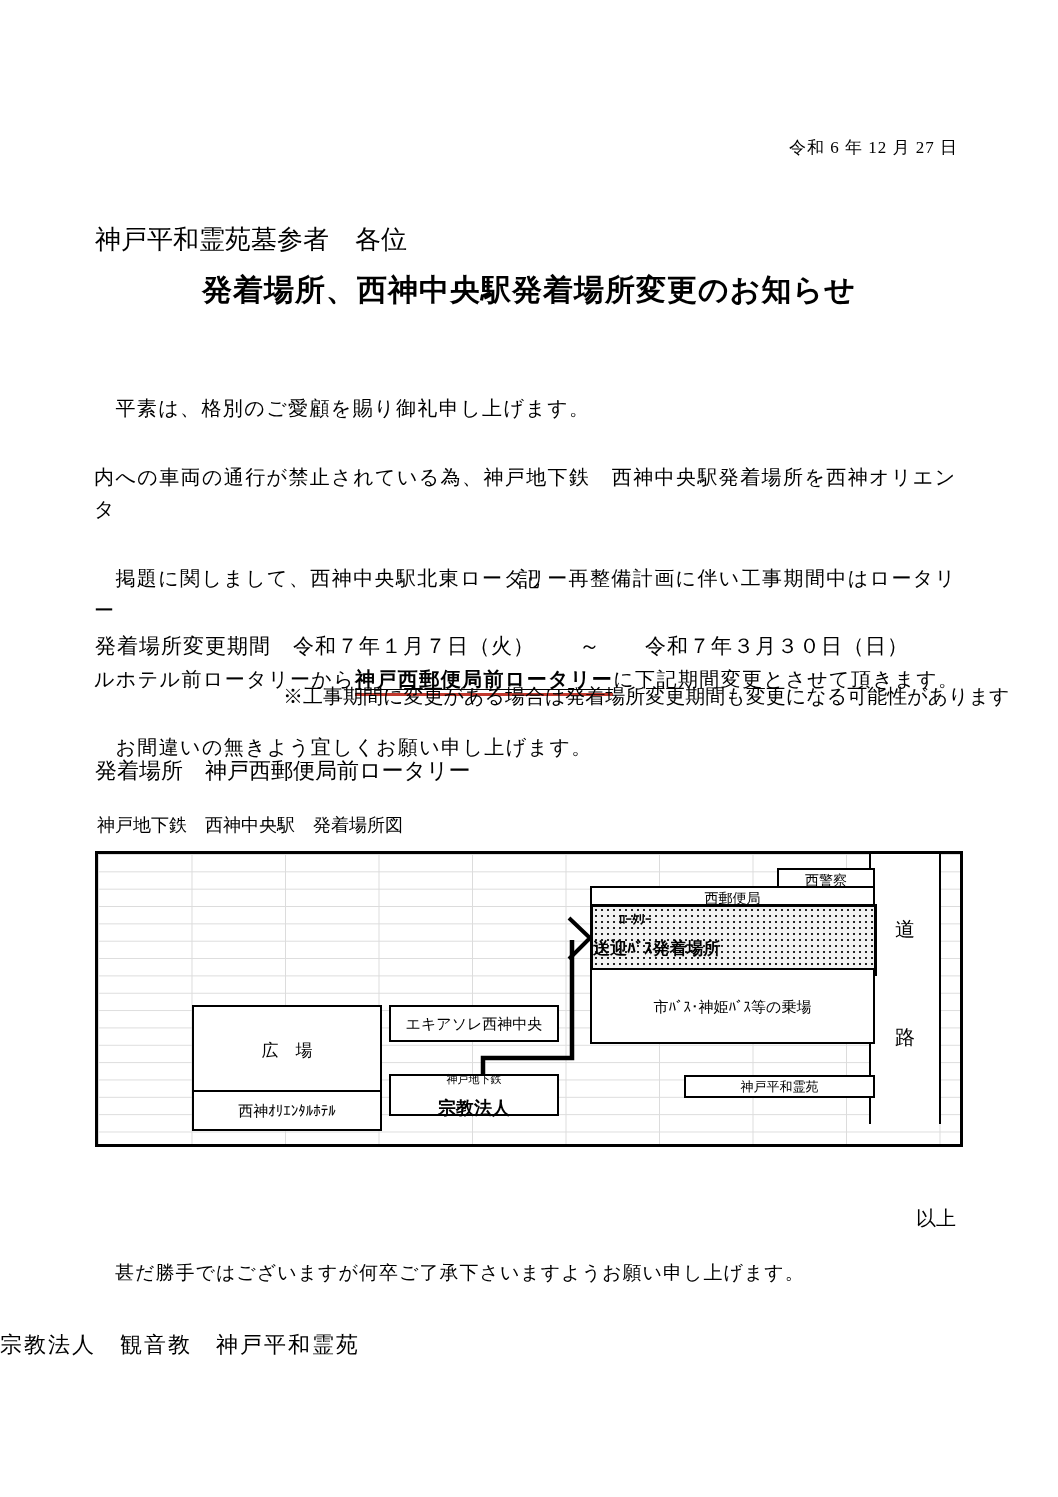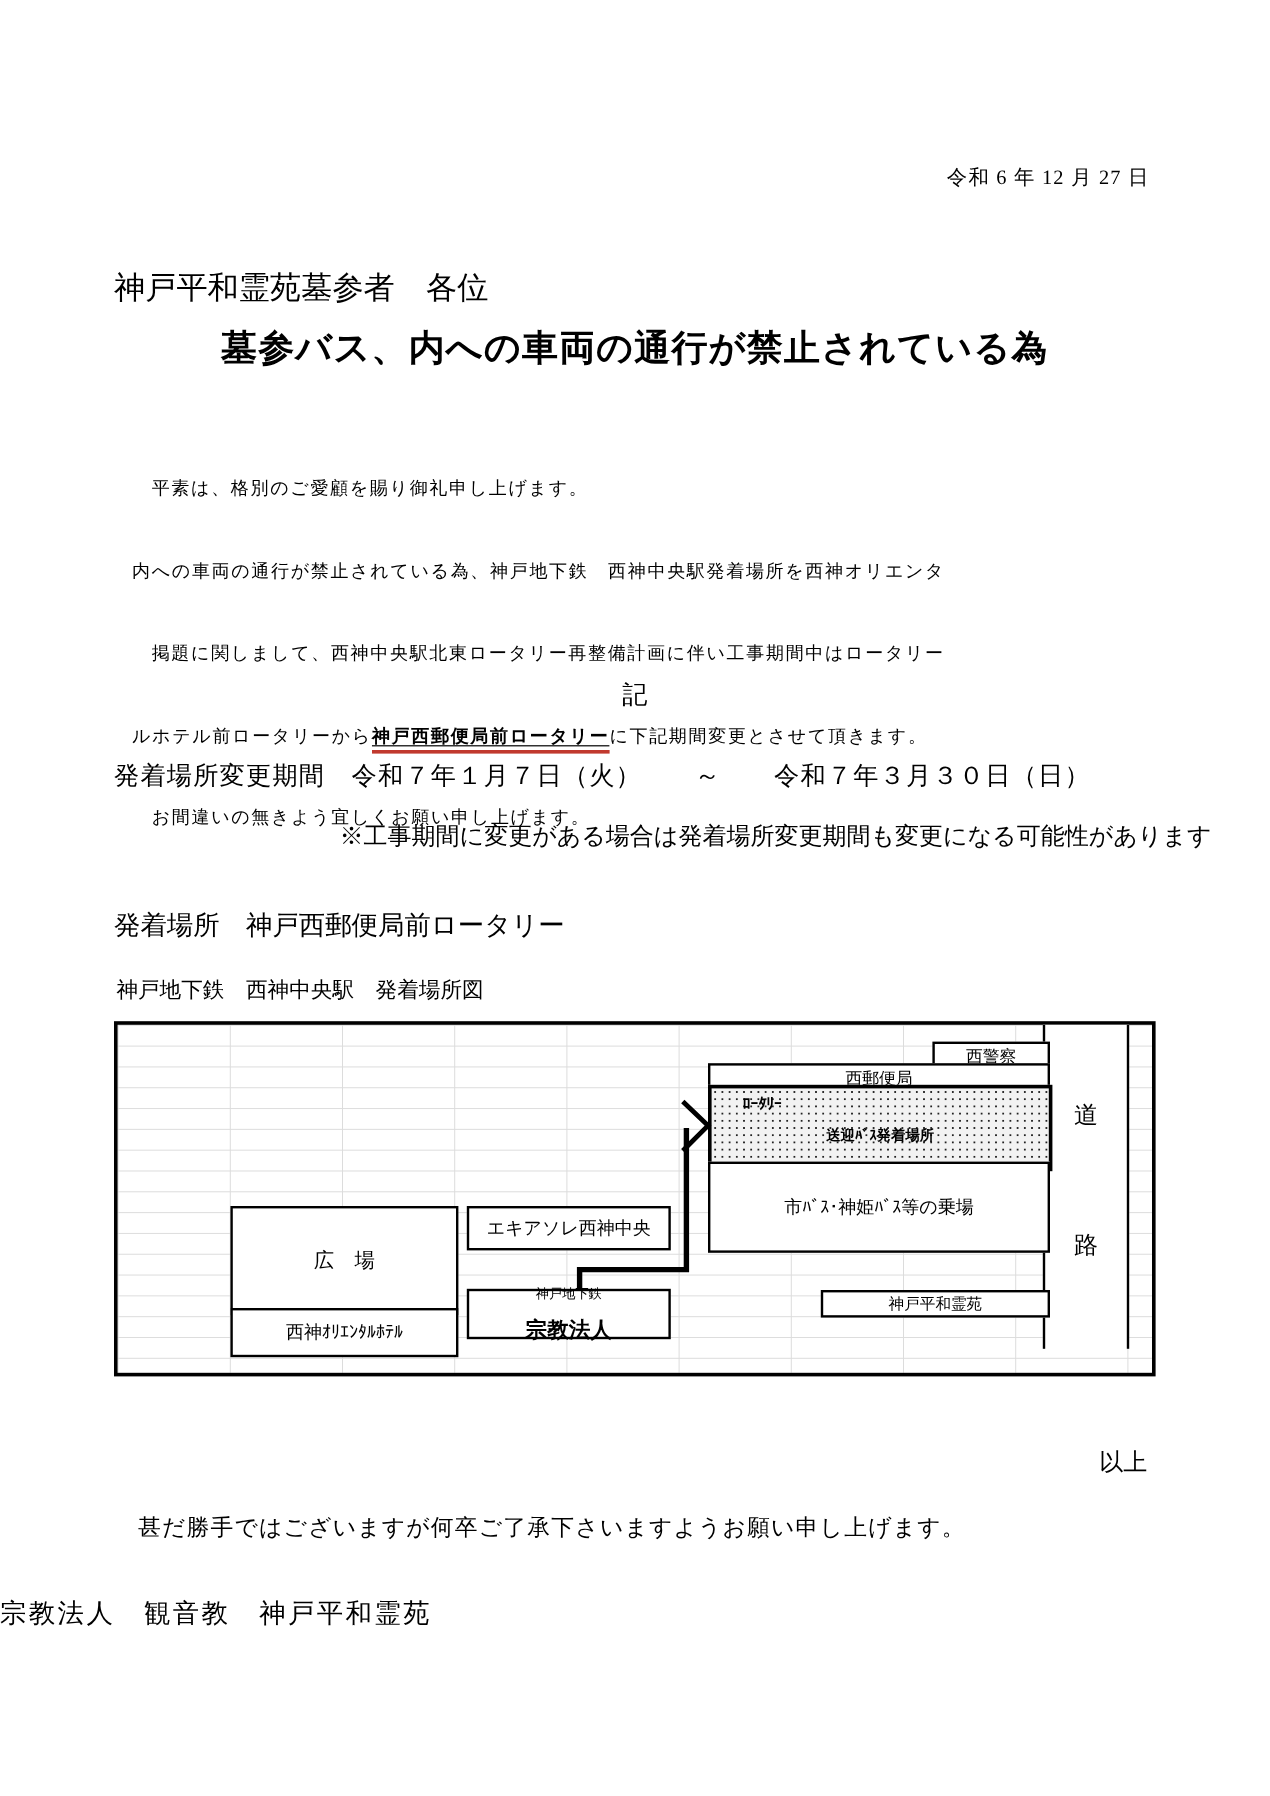--- a/index.html
+++ b/index.html
@@ -5,21 +5,21 @@
   html,body{margin:0;padding:0;background:#ffffff;}
   .page{
     position:relative;width:1058px;height:1497px;background:#ffffff;color:#000;
     font-family:"Liberation Serif","DejaVu Serif",serif;overflow:hidden;
   }
   .abs{position:absolute;white-space:pre-wrap;}
   .date{top:136px;right:100px;font-size:17px;letter-spacing:1px;}
   .addressee{top:178px;left:95px;font-size:26px;margin-top:44px;}
   .title{top:270px;left:0;width:1058px;text-align:center;font-size:30px;font-weight:bold;letter-spacing:1px;}
   .bodyblock{top:356px;left:94px;width:880px;}
-  .bline{font-size:15px;letter-spacing:1.4px;line-height:32.5px;white-space:pre-wrap;margin-left:16px;}
+  .bline{font-size:20px;letter-spacing:1.4px;line-height:32.5px;white-space:pre-wrap;}
   .hl{
     font-weight:bold;
     text-decoration:underline;
     text-decoration-thickness:1px;
     text-underline-offset:3px;
     padding-bottom:3px;
     border-bottom:3px solid #c1392e;
   }
   .ki{top:565px;left:0;width:1058px;text-align:center;font-size:21px;}
   .period{top:632px;left:95px;font-size:21px;letter-spacing:1px;}
@@ -54,39 +54,39 @@
   }
   .police{left:679px;top:14px;width:94px;height:20px;}
   .post{left:492px;top:32px;width:281px;height:20px;}
   .rotary{
     left:492px;top:50px;width:281px;height:66px;border-width:3px;
     background-color:#f2f2f2;
     background-image:radial-gradient(circle,#222 0.9px,transparent 1.1px);
     background-size:6px 6px;display:block;
   }
   .rotary-label{position:absolute;left:26px;top:6px;font-size:13px;font-weight:bold;}
-  .rotary-main{position:absolute;left:0;top:33px;width:100%;text-align:center;font-size:12px;font-weight:bold;}
+  .rotary-main{position:absolute;left:0;top:33px;width:100%;text-align:left;font-size:17px;font-weight:bold;}
   .citybus{left:492px;top:114px;width:281px;height:72px;font-size:15px;}
   .taxi{left:586px;top:221px;width:187px;height:19px;font-size:13px;}
   .plaza{left:94px;top:151px;width:186px;height:87px;font-size:17px;}
   .hotel{left:94px;top:236px;width:186px;height:37px;font-size:15px;}
   .ekisoare{left:291px;top:151px;width:166px;height:33px;font-size:15px;}
   .station{left:291px;top:220px;width:166px;height:38px;flex-direction:column;gap:14px;}
   .st-small{font-size:11px;}
   .st-big{font-size:18px;font-weight:bold;}
   .arrow{position:absolute;left:0;top:0;width:862px;height:290px;pointer-events:none;}
 </style>
 </head>
 <body>
 
 <div class="page">
 
   <div class="abs date">令和 6 年 12 月 27 日</div>
   <div class="abs addressee">神戸平和霊苑墓参者　各位</div>
-  <div class="abs title">墓参バス、内への車両の通行が禁止されている為</div>
+  <div class="abs title">発着場所、西神中央駅発着場所変更のお知らせ</div>
 
   <div class="abs bodyblock">
     <div class="bline">　平素は、格別のご愛顧を賜り御礼申し上げます。</div>
     <div class="bline">内への車両の通行が禁止されている為、神戸地下鉄　西神中央駅発着場所を西神オリエンタ</div>
     <div class="bline">　掲題に関しまして、西神中央駅北東ロータリー再整備計画に伴い工事期間中はロータリー</div>
     <div class="bline"><span>ルホテル前ロータリーから</span><span class="hl" style="border-bottom-color: rgb(193, 57, 46);">神戸西郵便局前ロータリー</span><span>に下記期間変更とさせて頂きます。</span></div>
     <div class="bline">　お間違いの無きよう宜しくお願い申し上げます。</div>
   </div>
 
   <div class="abs ki">記</div>

